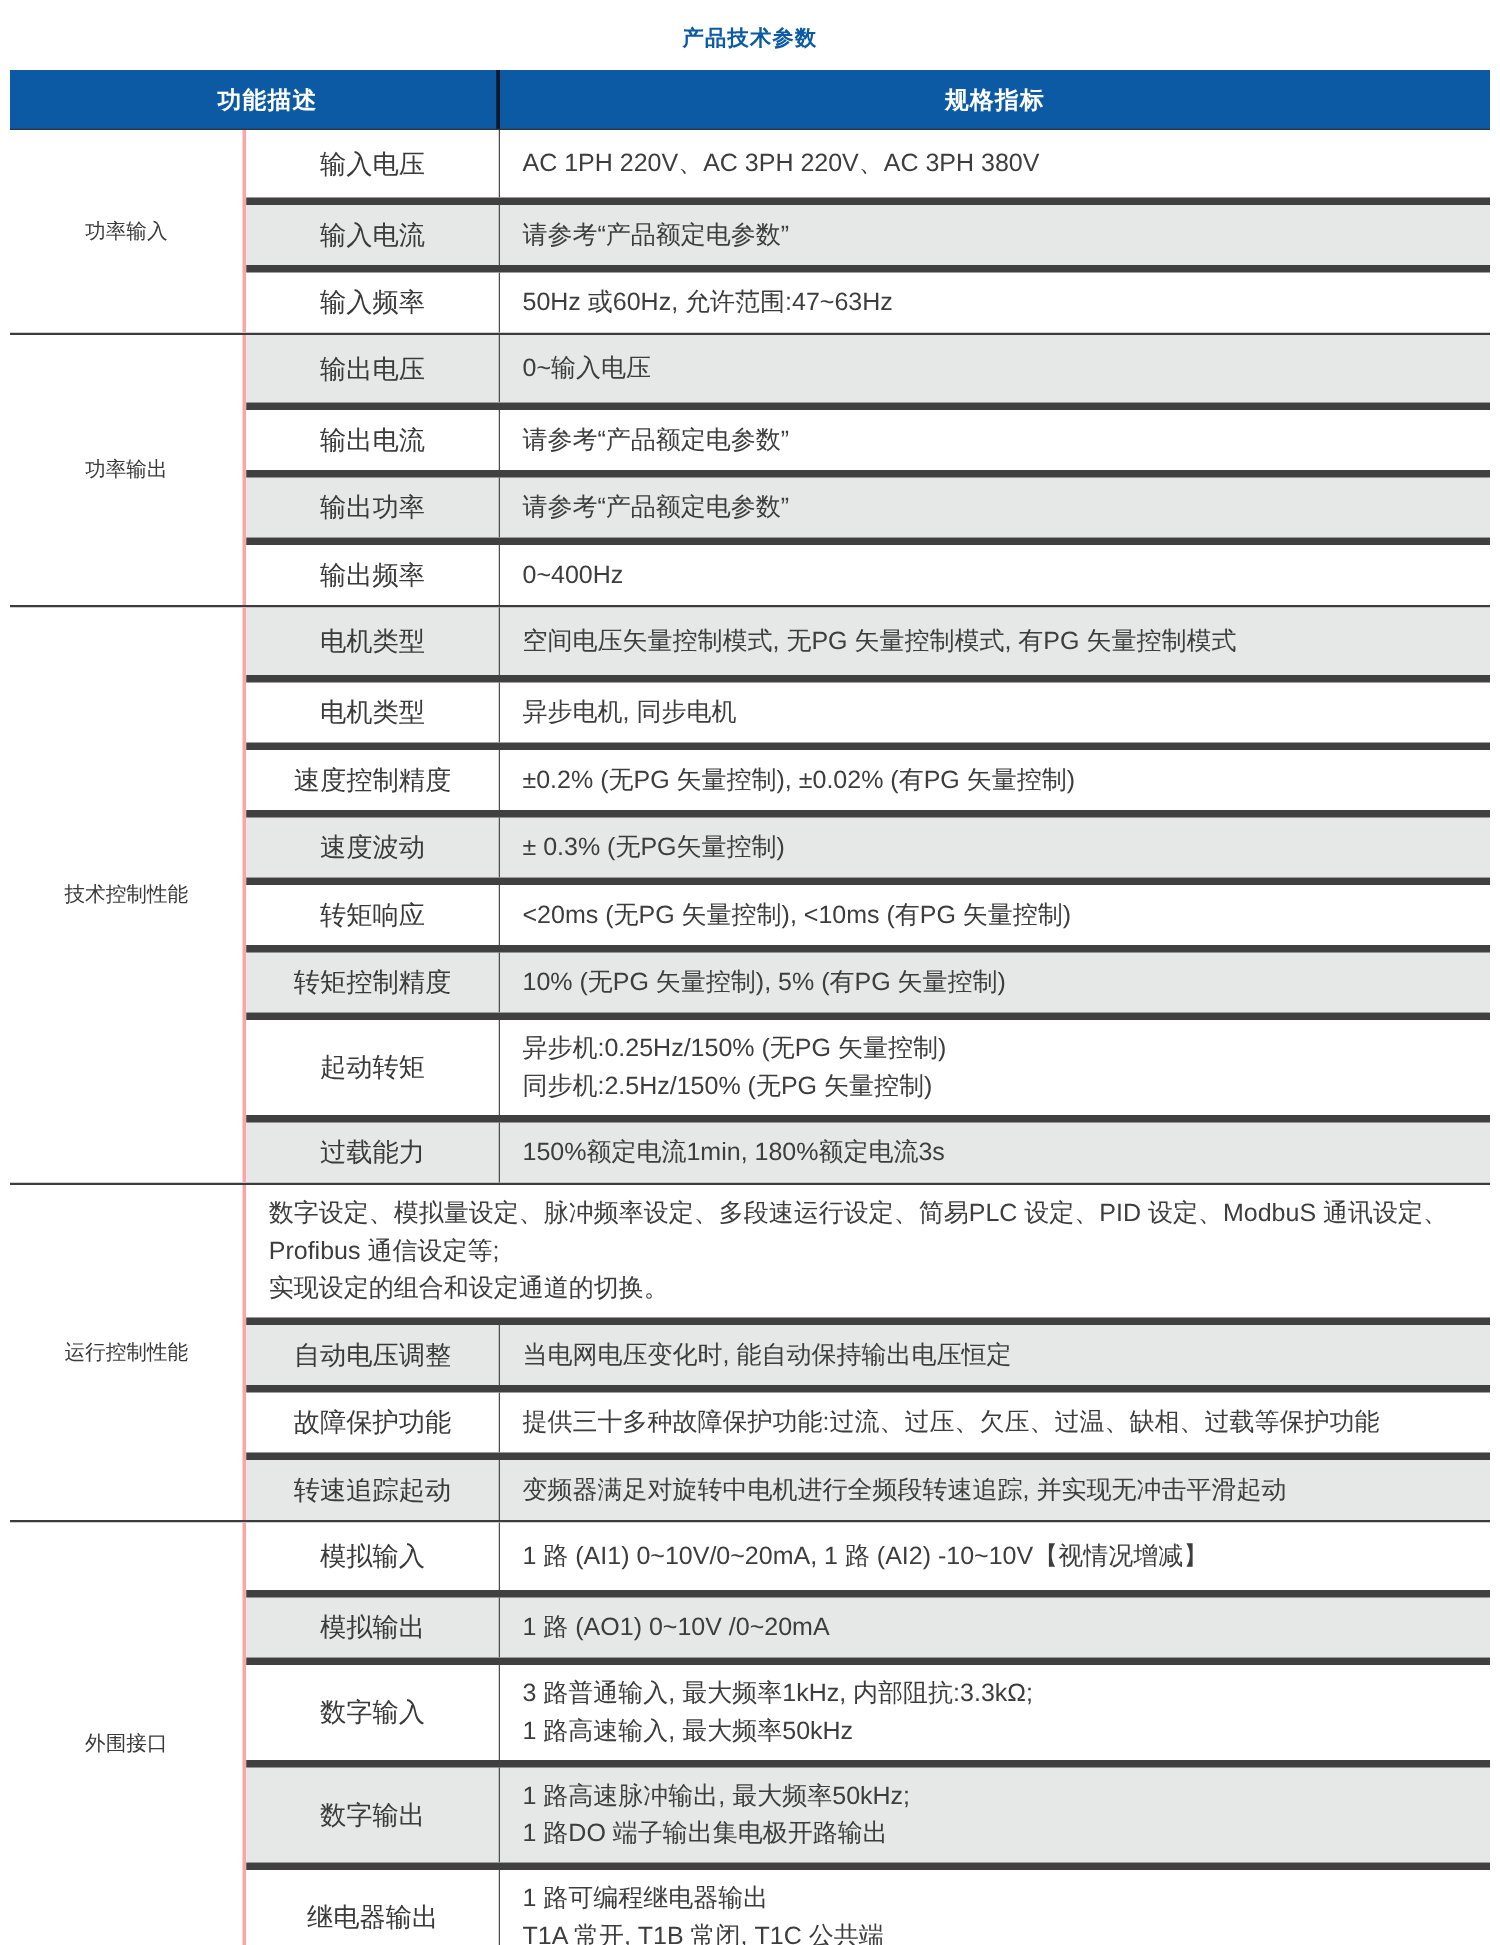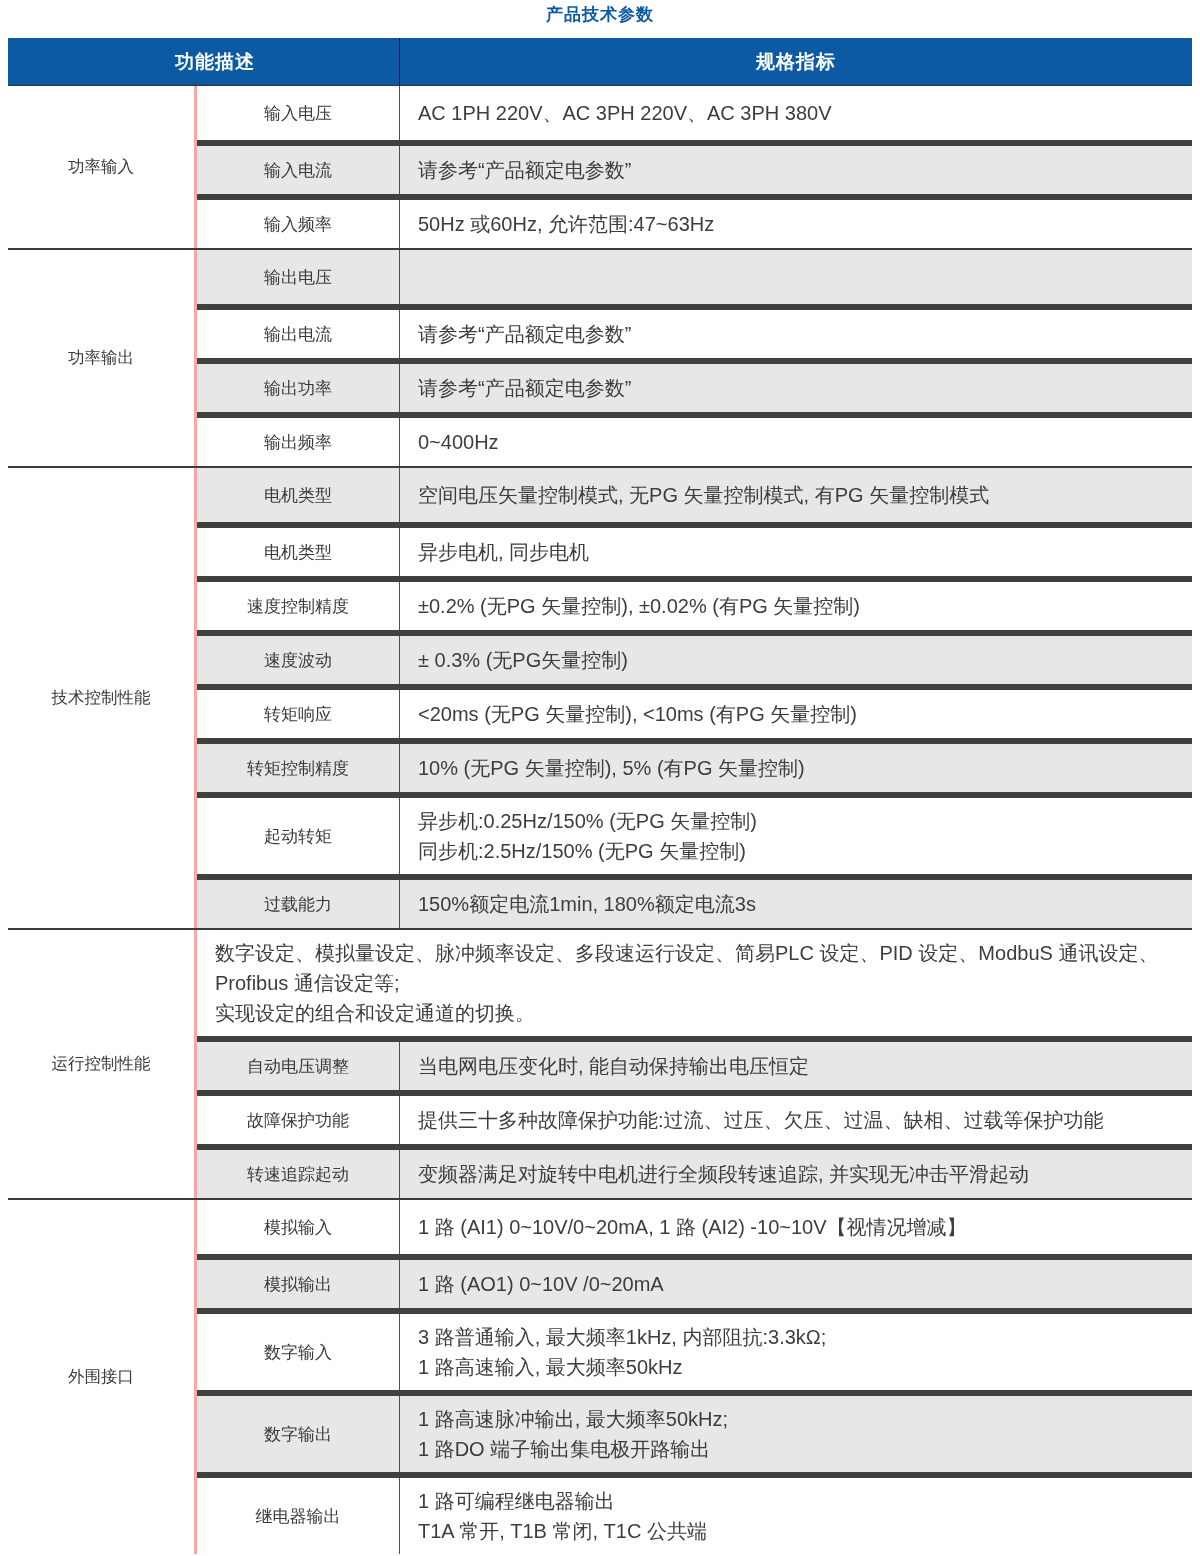--- a/index.html
+++ b/index.html
@@ -9,22 +9,22 @@
     font-family: "Liberation Sans", "DejaVu Sans", sans-serif;
   }
   .page {
     width: 1200px;
     height: 1556px;
     background: #ffffff;
     overflow: hidden;
   }
   .page-title {
     text-align: center;
-    padding-top: 3px;
-    height: 38px;
+    padding-top: 19px;
+    height: 56px;
     font-size: 17px;
     font-weight: bold;
     color: #0c5aa3;
     letter-spacing: 1px;
   }
   .spec-table {
     margin: 0 8px;
     width: 1184px;
   }
   
@@ -36,21 +36,21 @@
   }
   .th {
     display: flex;
     align-items: center;
     justify-content: center;
     color: #ffffff;
     font-size: 19px;
     font-weight: bold;
     letter-spacing: 1px;
   }
-  .th-left  { width: 392px; border-right: 1px solid #0f172a; padding-left: 23px; }
+  .th-left  { width: 392px; border-right: 3px solid #0f172a; padding-left: 23px; }
   .th-right { flex: 1; }
   
   .group { display: flex; }
   .group + .group { border-top: 2px solid #3c3c3c; }
   .group-label {
     width: 189px;
     display: flex;
     align-items: center;
     justify-content: center;
     font-size: 16.5px;
@@ -61,21 +61,21 @@
   .group-rows { flex: 1; display: flex; flex-direction: column; }
   .row { display: flex; min-height: 54px; background: #ffffff; }
   .row + .row { border-top: 6px solid #404040; }
   .row.shaded { background: #e6e7e7; }
   .cell.label {
     width: 203px;
     display: flex;
     align-items: center;
     justify-content: center;
     text-align: center;
-    font-size: 17px;
+    font-size: 21px;
     color: #3a3a3a;
     border-right: 1px solid #4e4e4e;
     padding: 4px 6px;
   }
   .cell.value {
     flex: 1;
     display: flex;
     align-items: center;
     font-size: 20px;
     color: #3d3d3d;
@@ -117,20 +117,21 @@
           <div class="cell value">50Hz 或60Hz, 允许范围:47~63Hz</div>
         </div>
       </div>
     </section>
 
     <section class="group">
       <div class="group-label">功率输出</div>
       <div class="group-rows">
         <div class="row shaded">
           <div class="cell label">输出电压</div>
+          <div class="cell value">0~输入电压</div>
         </div>
         <div class="row">
           <div class="cell label">输出电流</div>
           <div class="cell value">请参考“产品额定电参数”</div>
         </div>
         <div class="row shaded">
           <div class="cell label">输出功率</div>
           <div class="cell value">请参考“产品额定电参数”</div>
         </div>
         <div class="row">

